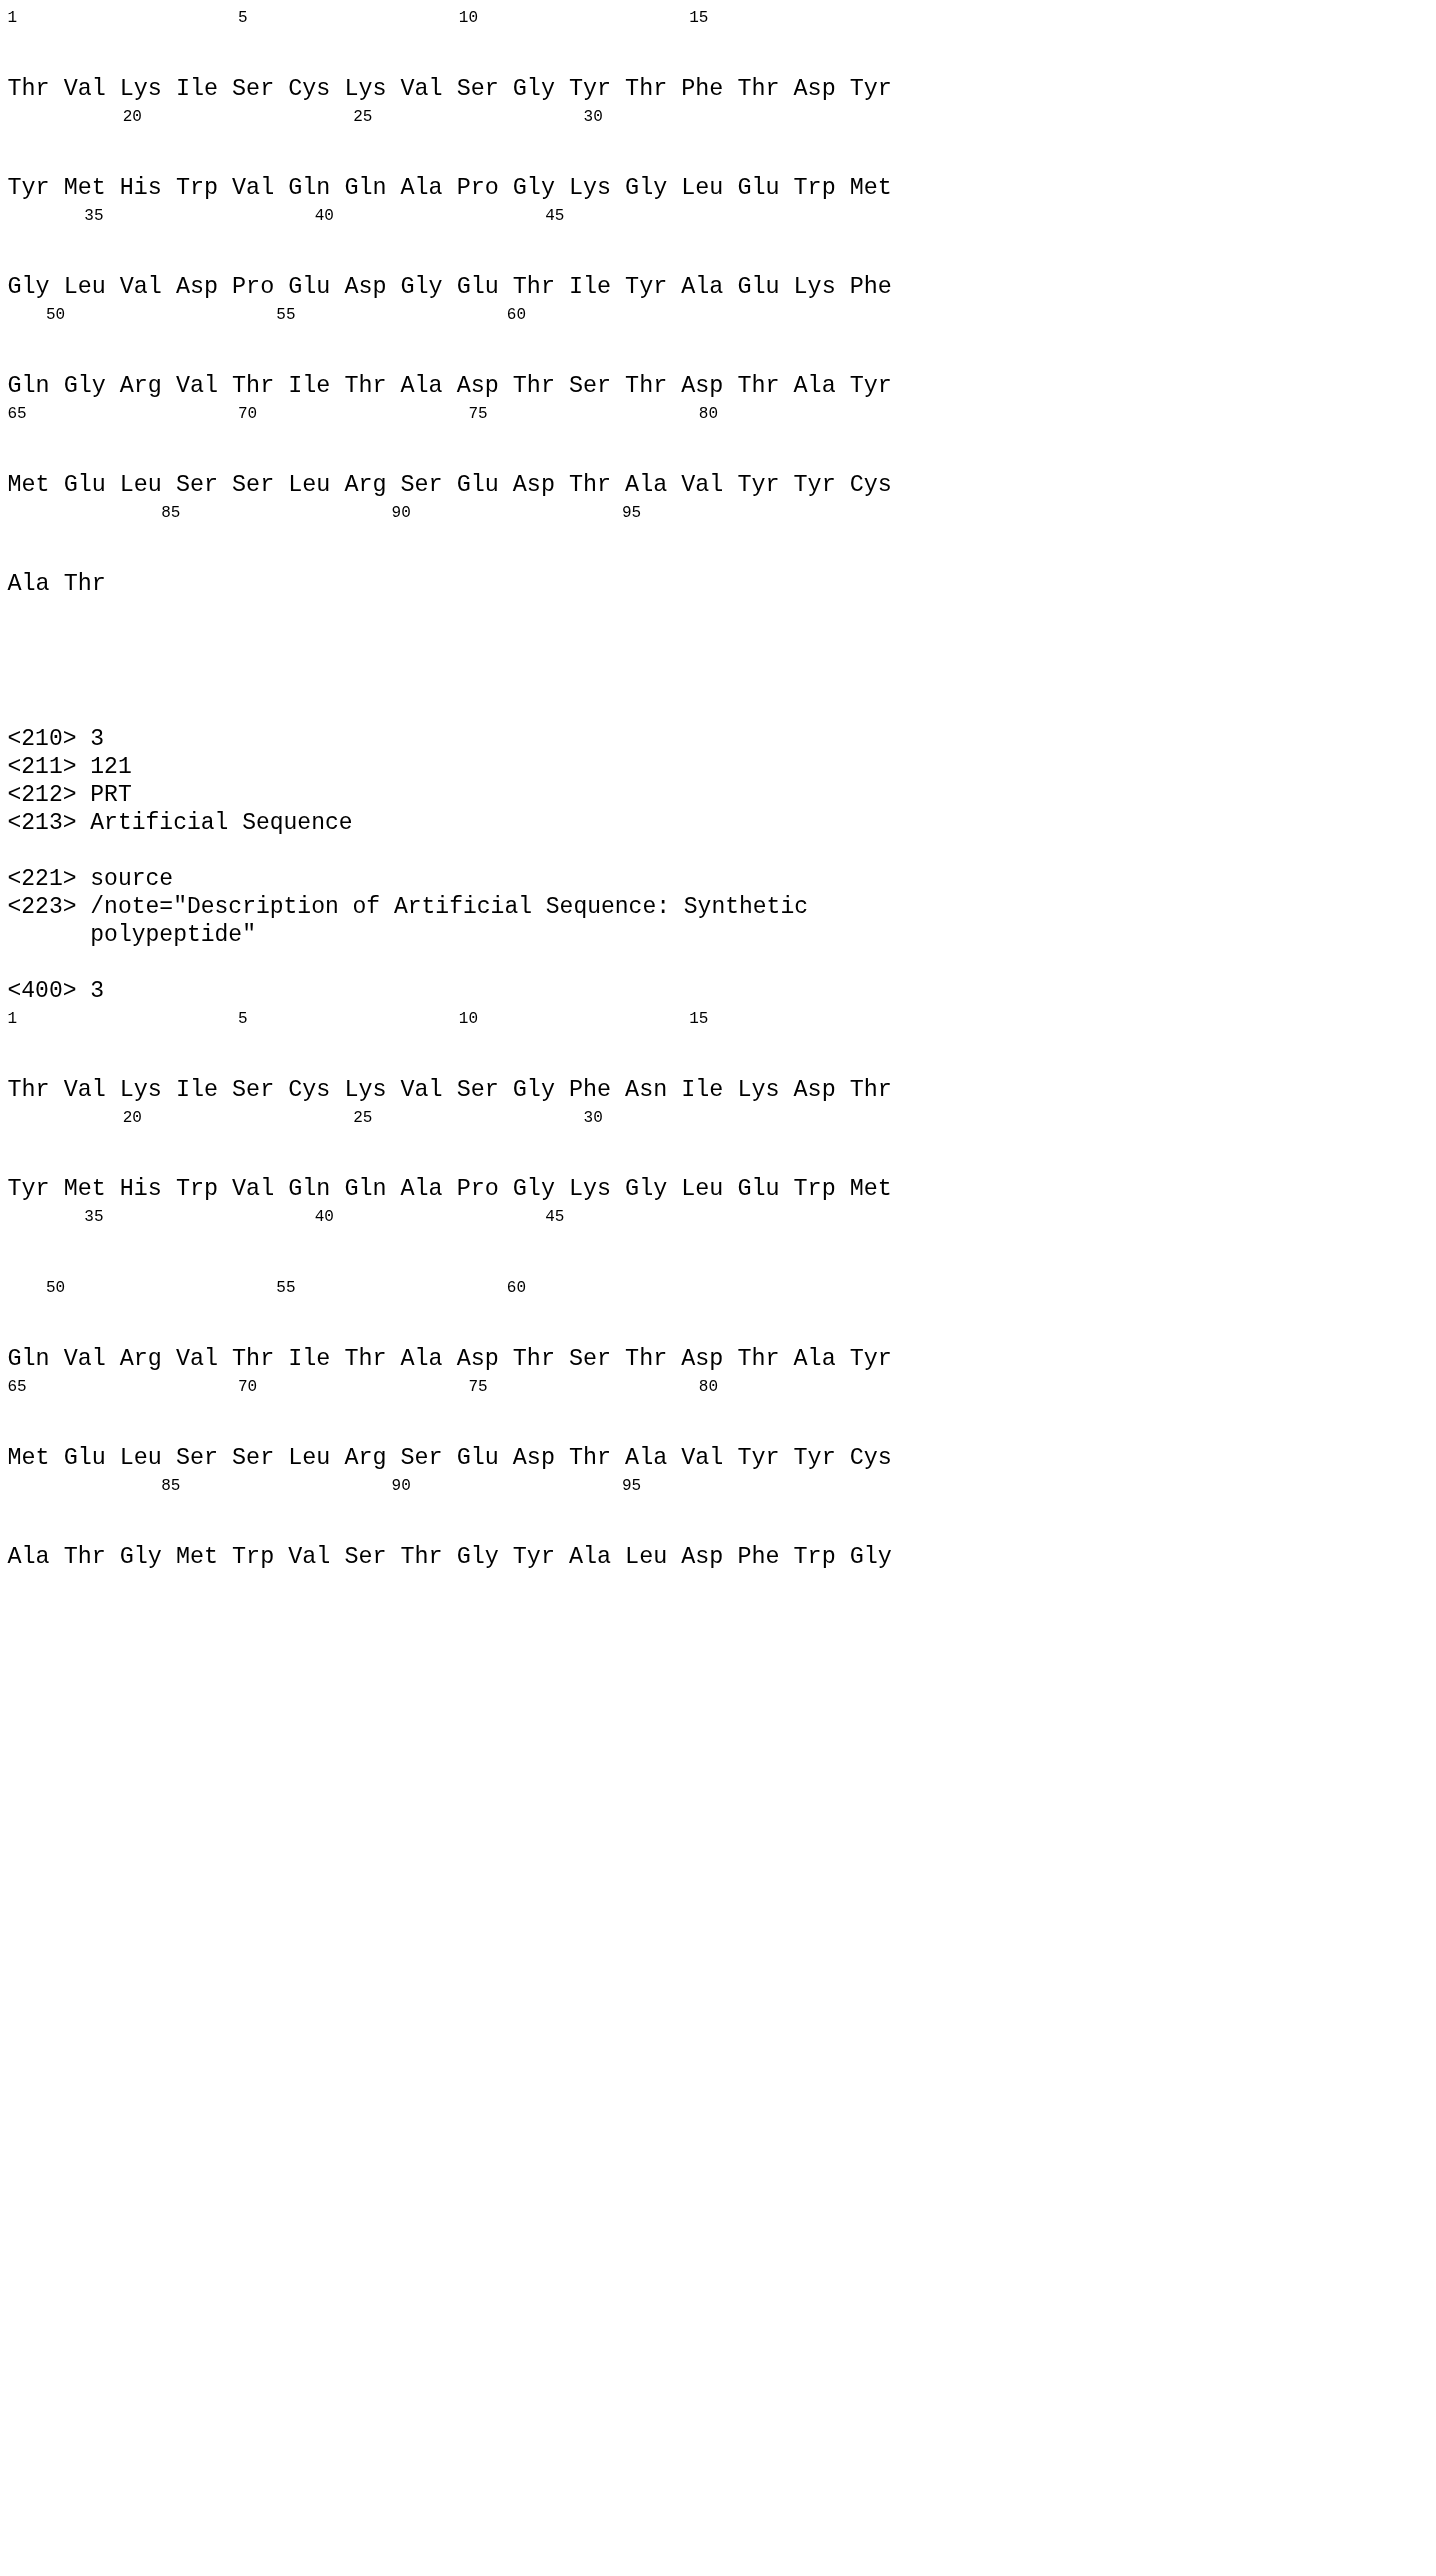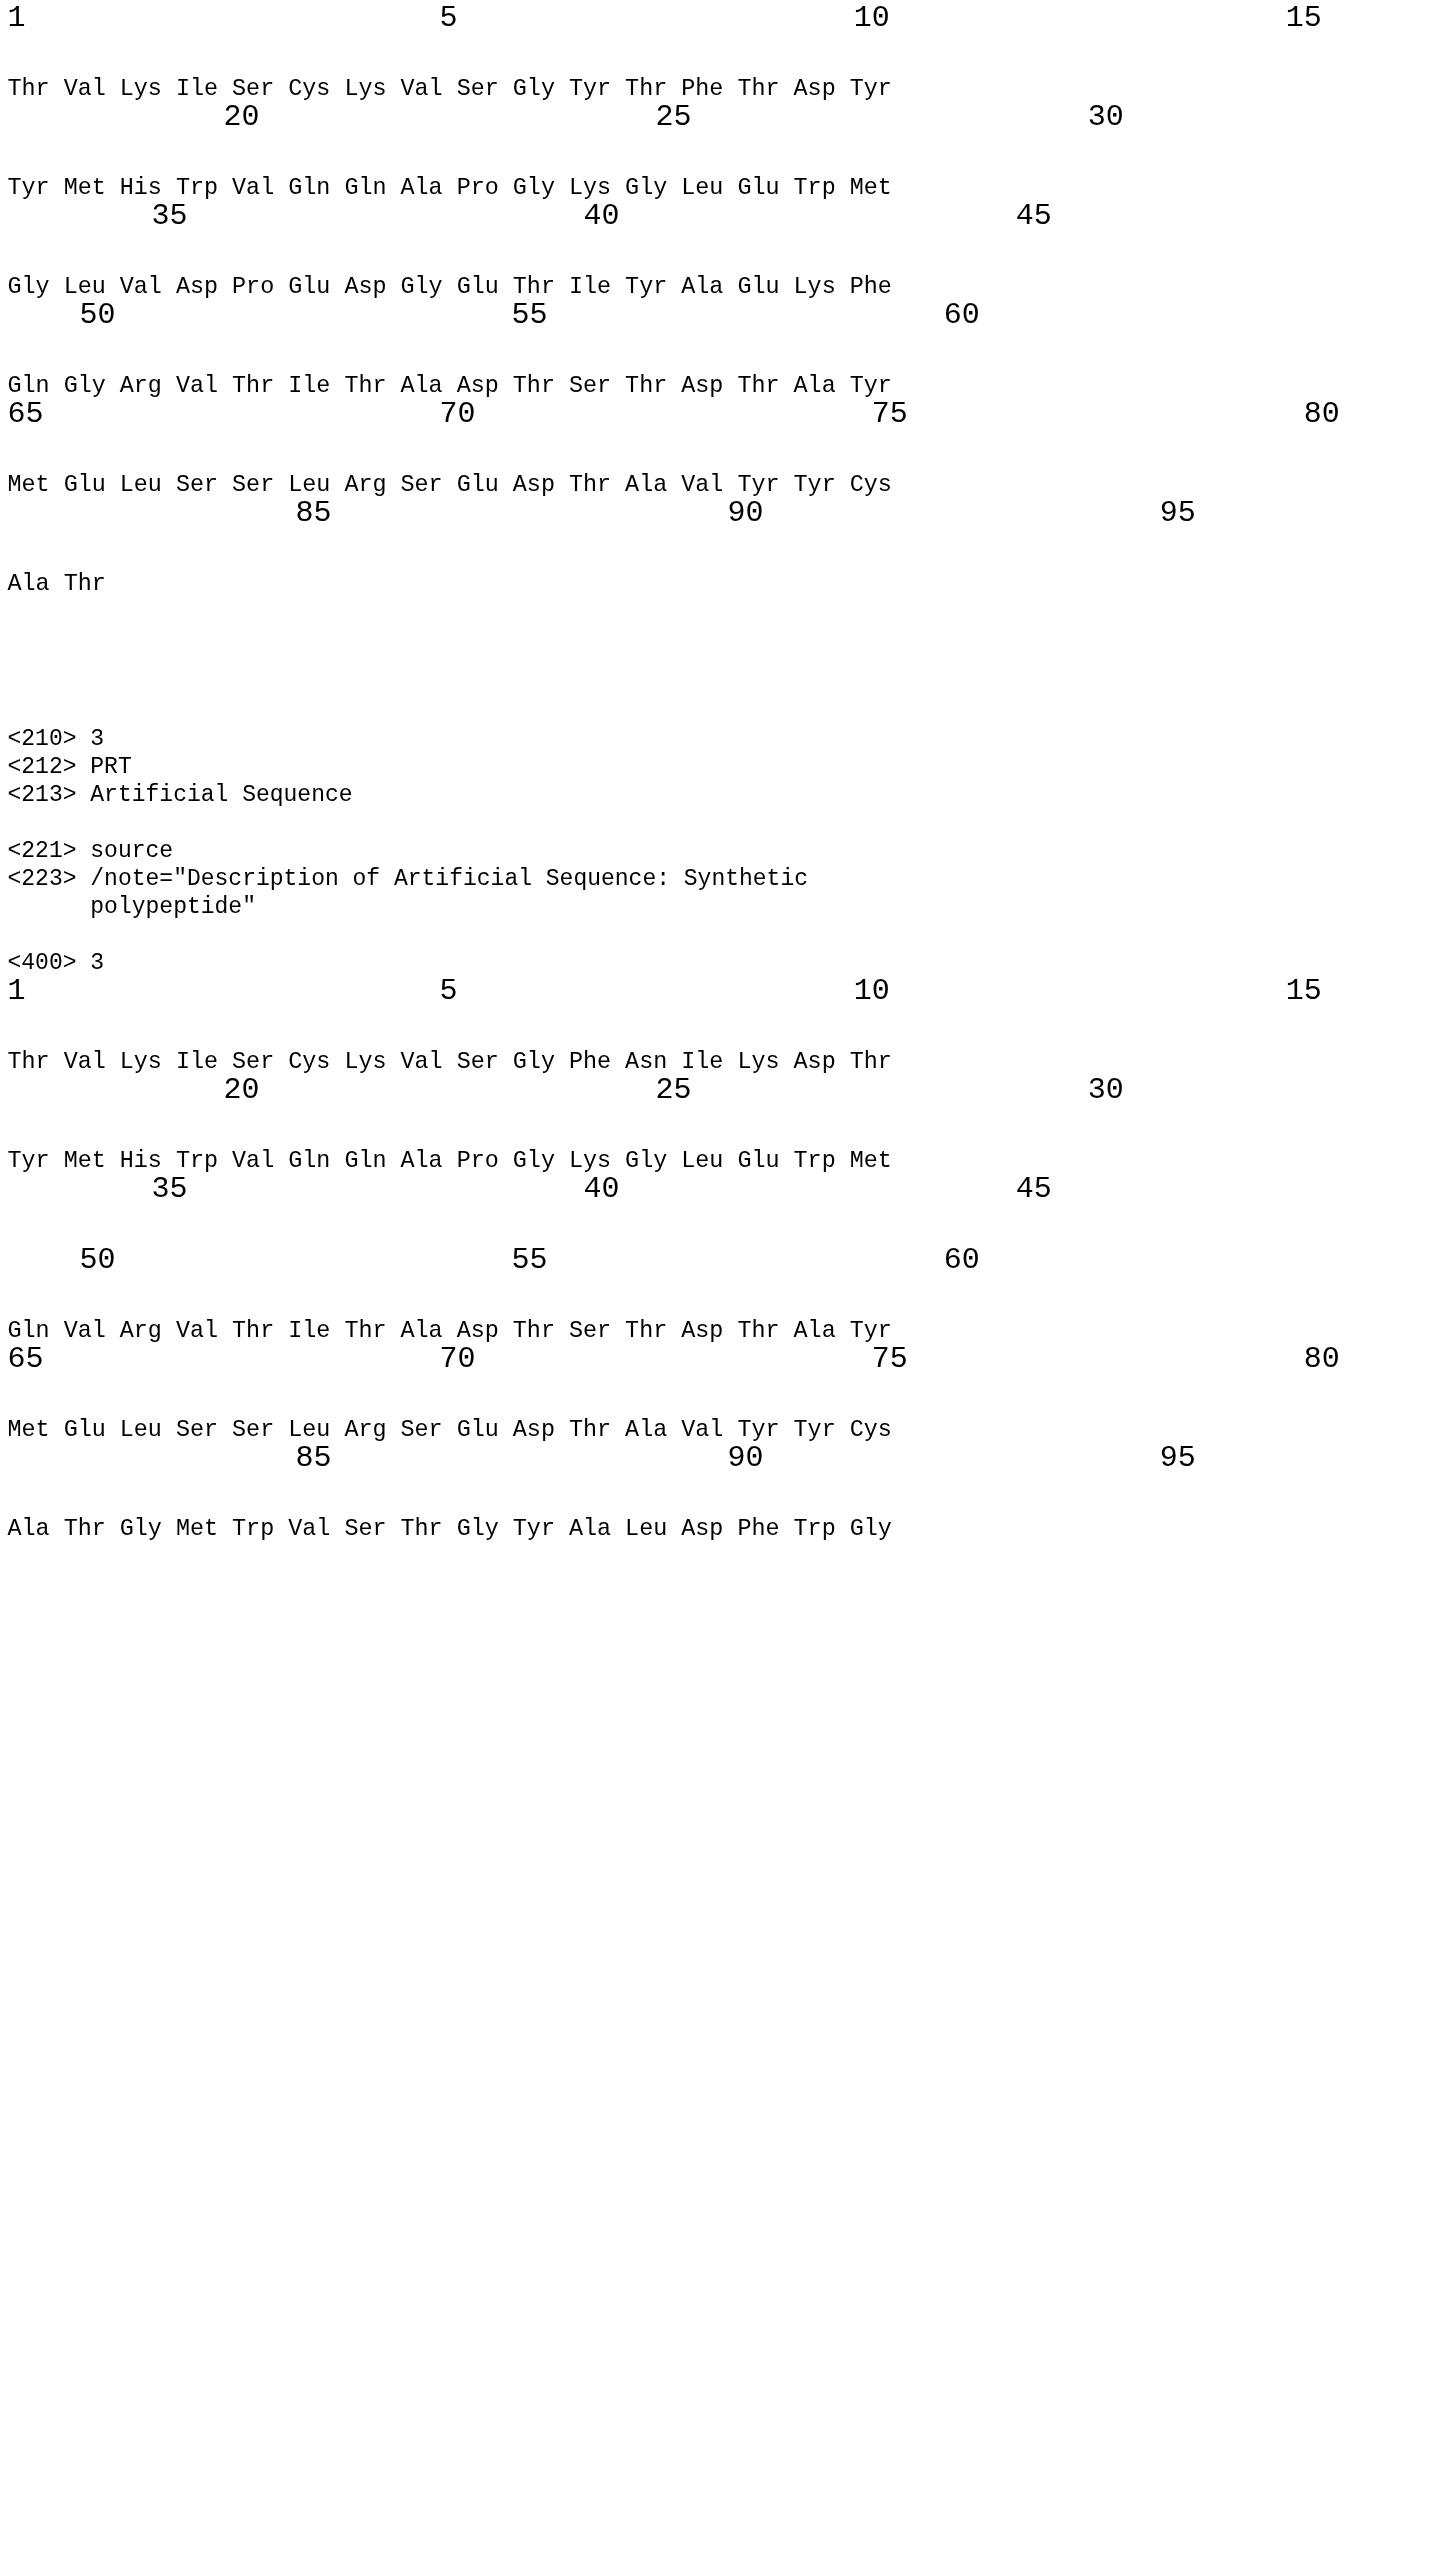--- a/index.html
+++ b/index.html
@@ -30,21 +30,21 @@
   .seq-block {
     margin: 0 0 43px 0;
   }
   .res-row {
     font-size: 23.4px;
     line-height: 28px;
     letter-spacing: 0px;
     white-space: pre;
   }
   .num-row {
-    font-size: 30px;
+    font-size: 16px;
     line-height: 28px;
     white-space: pre;
     height: 28px;
   }
   .plain-row {
     font-size: 23px;
     line-height: 28px;
     white-space: pre;
   }
   .gap-sm { height: 28px; }
@@ -91,20 +91,21 @@
 
     <div class="seq-block">
       <div class="res-row">Ala Thr</div>
       <div class="num-row"></div>
     </div>
 
     <div class="gap-md"></div>
 
     <div class="tag-block">
       <div class="plain-row">&lt;210&gt; 3</div>
+      <div class="plain-row">&lt;211&gt; 121</div>
       <div class="plain-row">&lt;212&gt; PRT</div>
       <div class="plain-row">&lt;213&gt; Artificial Sequence</div>
       <div class="gap-sm"></div>
       <div class="plain-row">&lt;221&gt; source</div>
       <div class="plain-row indent-note">&lt;223&gt; /note="Description of Artificial Sequence: Synthetic</div>
       <div class="plain-row indent-note">      polypeptide"</div>
       <div class="gap-sm"></div>
       <div class="plain-row">&lt;400&gt; 3</div>
     </div>
 

